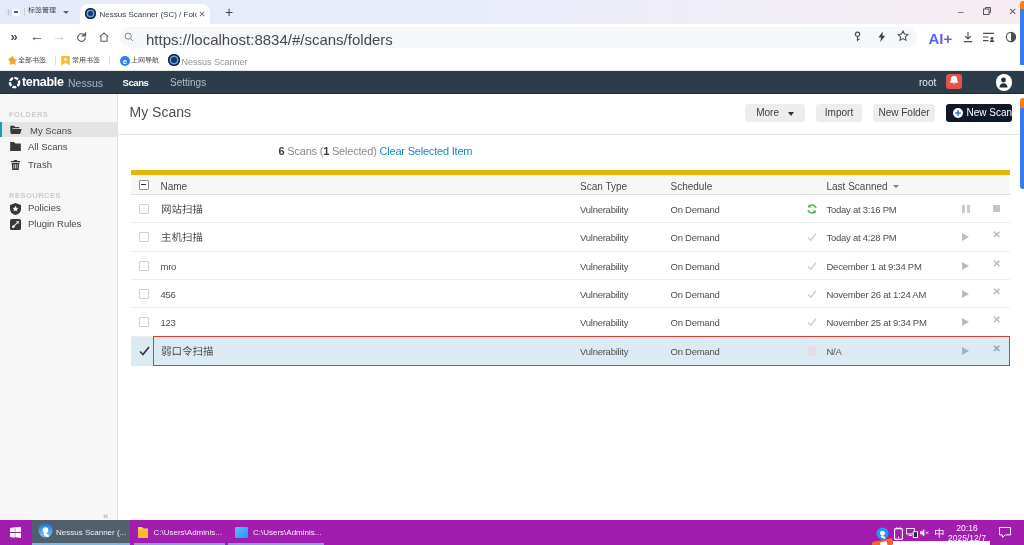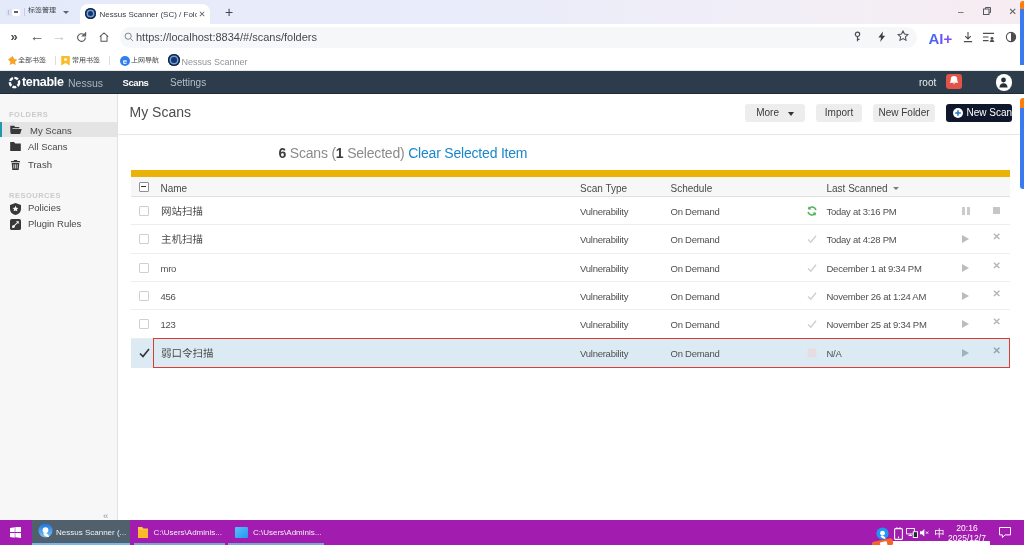--- a/index.html
+++ b/index.html
@@ -27,25 +27,25 @@
 .sitem svg{position:absolute;left:10px;top:3px}
 #sactive{height:15.2px;background:#e4e4e4;border-left:2.5px solid #1e9aa8}
 #sactive svg{left:7.5px}
 
 #content{left:118px;top:94px;width:906px;height:426px;background:#fff}
 h1{position:absolute;left:11.5px;top:9.5px;font-size:14px;font-weight:normal;color:#4d4d4d}
 .btn{position:absolute;top:10px;height:18px;background:#ededed;border-radius:3px;font-size:10px;color:#3c3c3c;text-align:center;line-height:18px}
 #newscan{background:#0f172a;color:#fff}
 #hdivider{left:0;top:39.5px;width:906px;height:1px;background:#e6e6e6}
 #search{left:12.5px;top:48.5px;width:139px;height:16.5px;border:1px solid #dadada;border-radius:3px;font-size:10px;color:#bcbcbc;line-height:14.5px;padding-left:6px}
-#counts{left:160.5px;top:51px;font-size:14px;letter-spacing:-.2px;color:#8b8b8b}
+#counts{left:160.5px;top:51px;font-size:11px;letter-spacing:-.2px;color:#8b8b8b}
 #counts b{color:#3d3d3d;font-weight:bold}
 #counts a{color:#1a87ca;text-decoration:none}
 
-#table{left:13px;top:76px;width:879px;border-top:7px solid #eab308}
+#table{left:13px;top:76px;width:879px;border-top:5px solid #eab308}
 #thead{position:relative;height:19.8px;background:#f7f7f7;border-bottom:1px solid #e0e0e0;font-size:10px;color:#4a4a4a}
 .row{position:relative;height:28.4px;border-bottom:1px solid #ededed;font-size:9.5px;letter-spacing:-.25px;color:#4f4f4f}
 .row .cell{position:absolute;top:9px}
 .cName{left:29.5px}.cType{left:449px}.cSched{left:539.5px}.cDate{left:695.5px}
 .cbox{position:absolute;left:7.5px;top:9px;width:10px;height:10px;border:1px solid #cfcfcf;border-radius:1px;background:#fff}
 #thead .cbox{top:4.5px;border-color:#8f8f8f}
 #thead .cbox:after{content:"";position:absolute;left:1.7px;top:3.4px;width:4.8px;height:1.6px;background:#333}
 .sicon{position:absolute;left:675.5px;top:9px;width:10px;height:10px}
 .act1{position:absolute;left:831px;top:10px;line-height:8px}
 .act2{position:absolute;left:861.5px;top:10px;line-height:8px}
@@ -101,21 +101,21 @@
 <svg class="abs" style="left:76px;top:31.5px" width="11" height="11" viewBox="0 0 12 12">
     <path d="M10.2 6a4.2 4.2 0 1 1-1.3-3L10.5 1v3.4H7.1l1.4-1.3" fill="none" stroke="#54575c" stroke-width="1.2"></path>
   </svg>
 <svg class="abs" style="left:98px;top:31px" width="12" height="12" viewBox="0 0 13 13">
     <path d="M2 6l4.5-4L11 6M3.2 5.6V11h6.6V5.6" fill="none" stroke="#54575c" stroke-width="1.1"></path>
   </svg>
 <svg class="abs" style="left:124px;top:31.5px" width="10" height="10" viewBox="0 0 11 11">
     <circle cx="4.6" cy="4.6" r="3.4" fill="none" stroke="#828588" stroke-width="1.1"></circle>
     <path d="M7.2 7.2l2.6 2.6" stroke="#828588" stroke-width="1.1"></path>
   </svg>
-<span class="abs" style="left:136px;top:31px;font-size:11px;color:#47494d">https://localhost:8834/#/scans/folders</span>
+<span class="abs" style="left:146px;top:31px;font-size:15px;color:#47494d">https://localhost:8834/#/scans/folders</span>
 
 <svg class="abs" style="left:852px;top:30.5px" width="11" height="12" viewBox="0 0 12 13">
     <circle cx="6" cy="3.6" r="2.4" fill="none" stroke="#4a4d51" stroke-width="1.3"></circle>
     <path d="M6 6v5.2M6 9h2.2" stroke="#4a4d51" stroke-width="1.3"></path>
   </svg>
 <svg class="abs" style="left:876.5px;top:30.5px" width="10" height="12" viewBox="0 0 11 13">
     <path d="M6.5 0.5L1.5 7h3l-1 5 5.5-6.8h-3z" fill="#3c4043"></path>
   </svg>
 <svg class="abs" style="left:896.5px;top:30px" width="12" height="12" viewBox="0 0 13 13">
     <path d="M6.5 1l1.6 3.4 3.7.5-2.7 2.6.7 3.7-3.3-1.8-3.3 1.8.7-3.7L1.2 4.9l3.7-.5z" fill="none" stroke="#4a4d51" stroke-width="1.1"></path>

